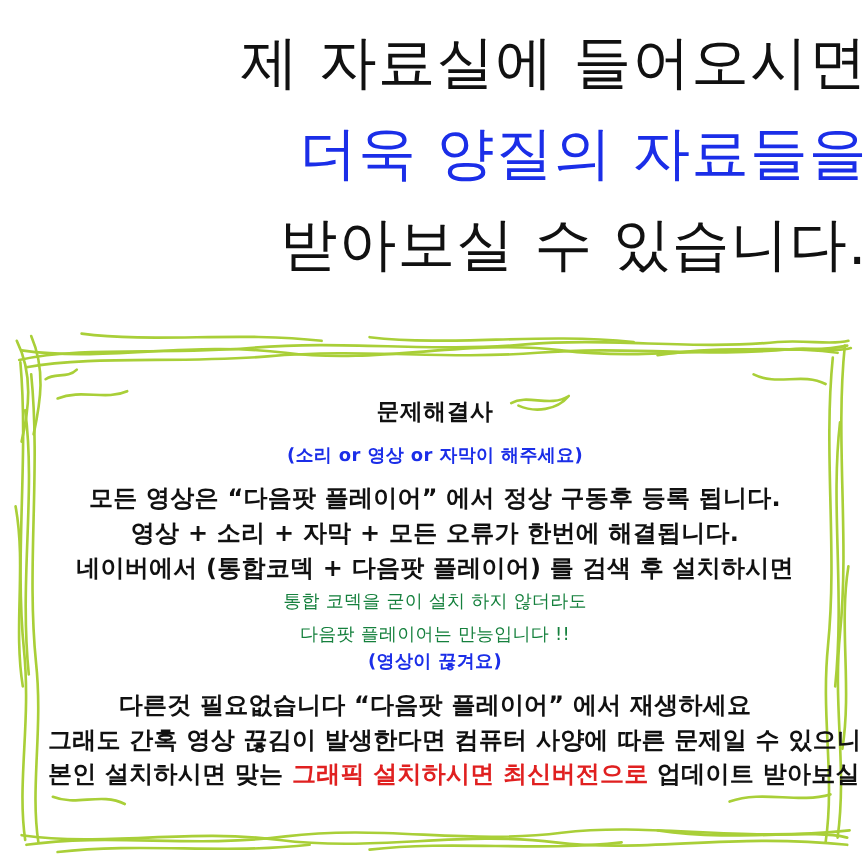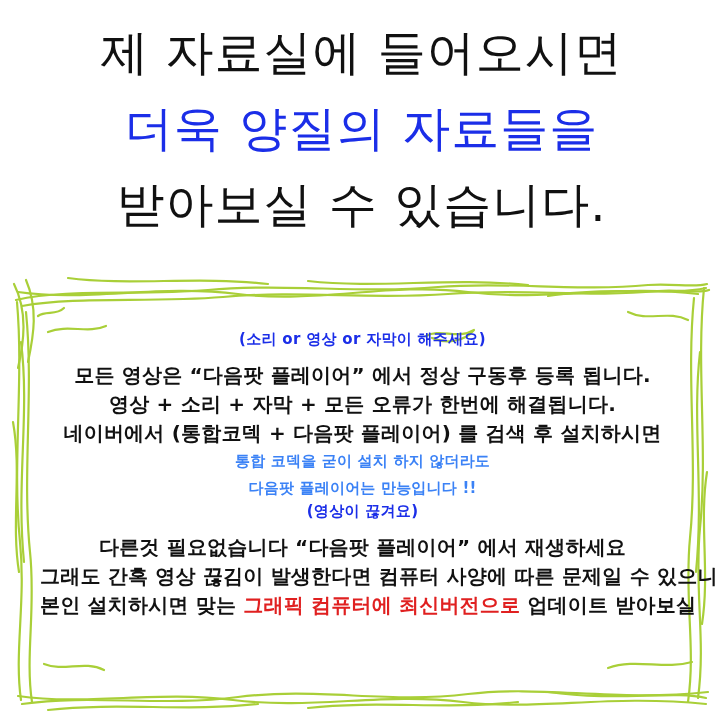--- a/index.html
+++ b/index.html
@@ -28,20 +28,21 @@
     width: 723px;
     text-align: center;
   }
   .headline-line {
     font-family: "DejaVu Sans", sans-serif;
     font-size: 48px;
     line-height: 76px;
     font-weight: 400;
     letter-spacing: 1px;
     white-space: nowrap;
+    text-align: right;
   }
   .hl-1 { color: #111111; }
   .hl-2 { color: #1b2ee8; }
   .hl-3 { color: #111111; }
 
   
   .frame-wrap {
     position: absolute;
     left: 8px;
     top: 272px;
@@ -83,22 +84,22 @@
     font-size: 20px;
     font-weight: bold;
     color: #111111;
     line-height: 29px;
     letter-spacing: 0.2px;
     white-space: nowrap;
   }
   .c-line-red {
     font-family: "DejaVu Sans", sans-serif;
     font-size: 15px;
-    font-weight: bold;
-    color: #3b82f6;
+    font-weight: normal;
+    color: #15803d;
     line-height: 27px;
     letter-spacing: 0.2px;
     white-space: nowrap;
   }
   .sect2 { }
   .c-line .em-red { color: #e02020; }
 </style>
 </head>
 <body>
 
@@ -144,29 +145,30 @@
         <path d="M40,60 C60,52 80,62 98,54"></path>
         <path d="M418,64 C432,56 450,68 466,58 C456,70 438,72 424,66"></path>
         <path d="M620,40 C640,50 660,38 680,48"></path>
         <path d="M36,392 C56,400 76,388 96,398"></path>
         <path d="M600,396 C628,386 656,398 684,390"></path>
       </g>
     </svg>
   </div>
 
   <div class="content">
+    <div class="c-title">문제해결사</div>
 
     <div class="c-sub">(소리 or 영상 or 자막이 해주세요)</div>
     <div class="c-line">모든 영상은 “다음팟 플레이어” 에서 정상 구동후 등록 됩니다.</div>
     <div class="c-line">영상 + 소리 + 자막 + 모든 오류가 한번에 해결됩니다.</div>
     <div class="c-line">네이버에서 (통합코덱 + 다음팟 플레이어) 를 검색 후 설치하시면</div>
     <div class="c-line-red">통합 코덱을 굳이 설치 하지 않더라도</div>
     <div class="c-line-red">다음팟 플레이어는 만능입니다 !!</div>
 
     <div class="sect2">
       <div class="c-sub">(영상이 끊겨요)</div>
       <div class="c-line">다른것 필요없습니다  “다음팟 플레이어” 에서 재생하세요</div>
       <div class="c-line">그래도 간혹 영상 끊김이 발생한다면 컴퓨터 사양에 따른 문제일 수 있으니</div>
-      <div class="c-line"><span>본인 설치하시면 맞는 </span><span class="em-red">그래픽 컴퓨터에 최신버전으로</span><span> 업데이트 받아보실</span></div>
+      <div class="c-line"><span>본인 설치하시면 맞는 </span><span class="em-red">그래픽 설치하시면 최신버전으로</span><span> 업데이트 받아보실</span></div>
     </div>
   </div>
 
 </div>
 
 </body></html>

